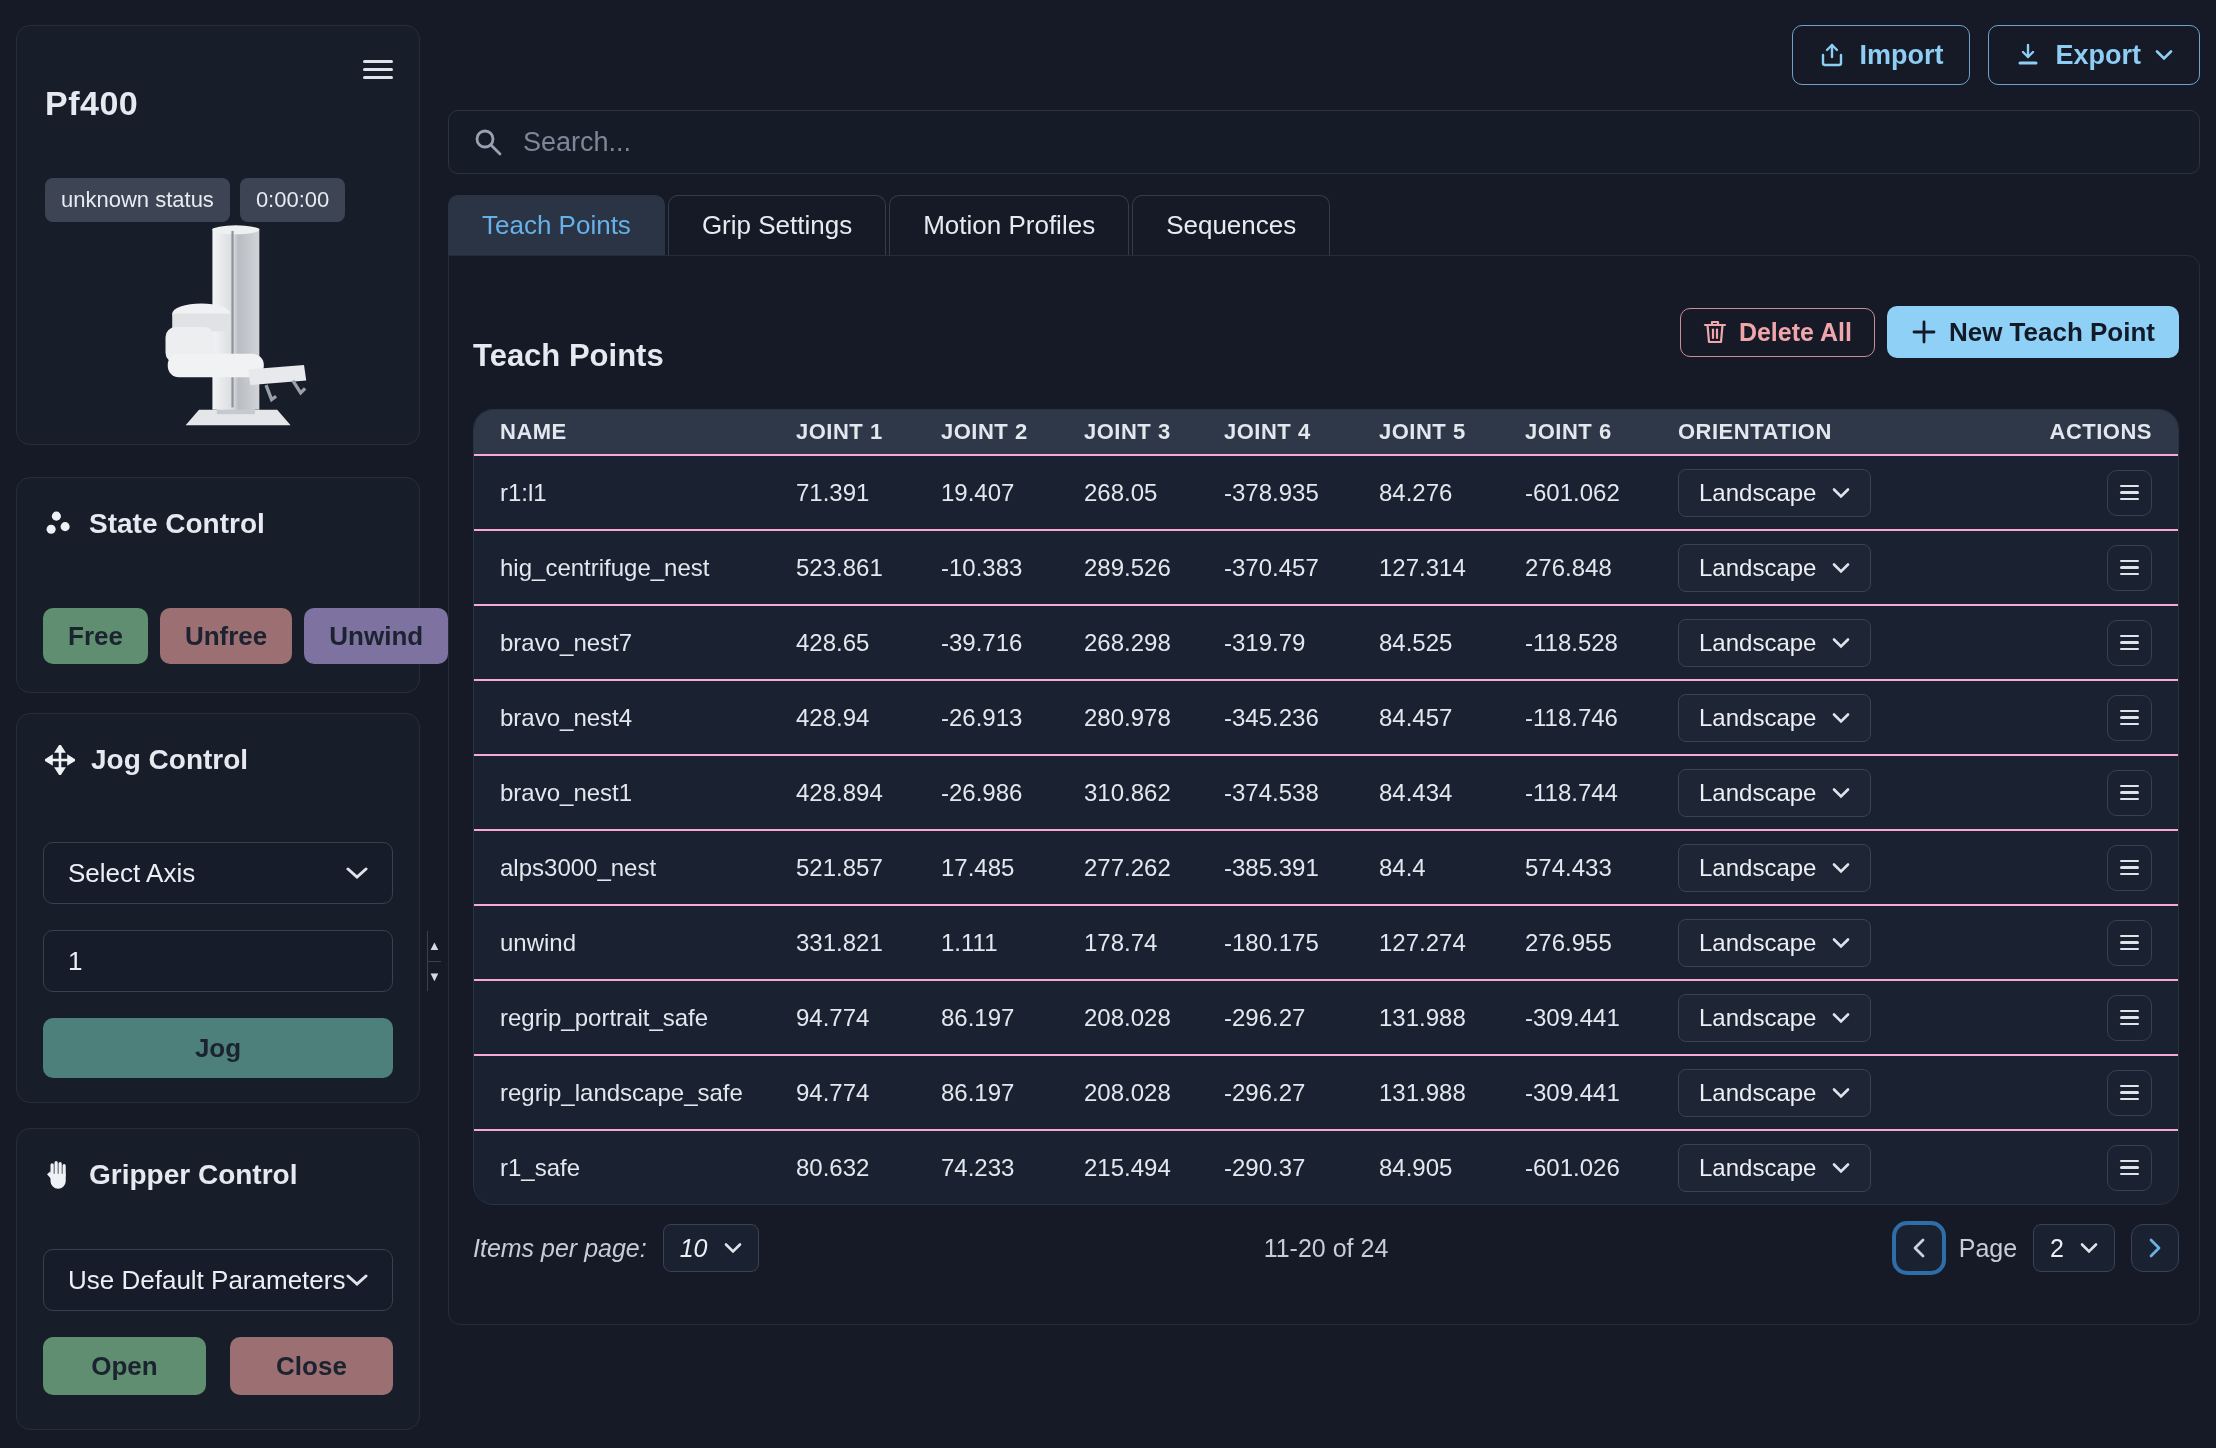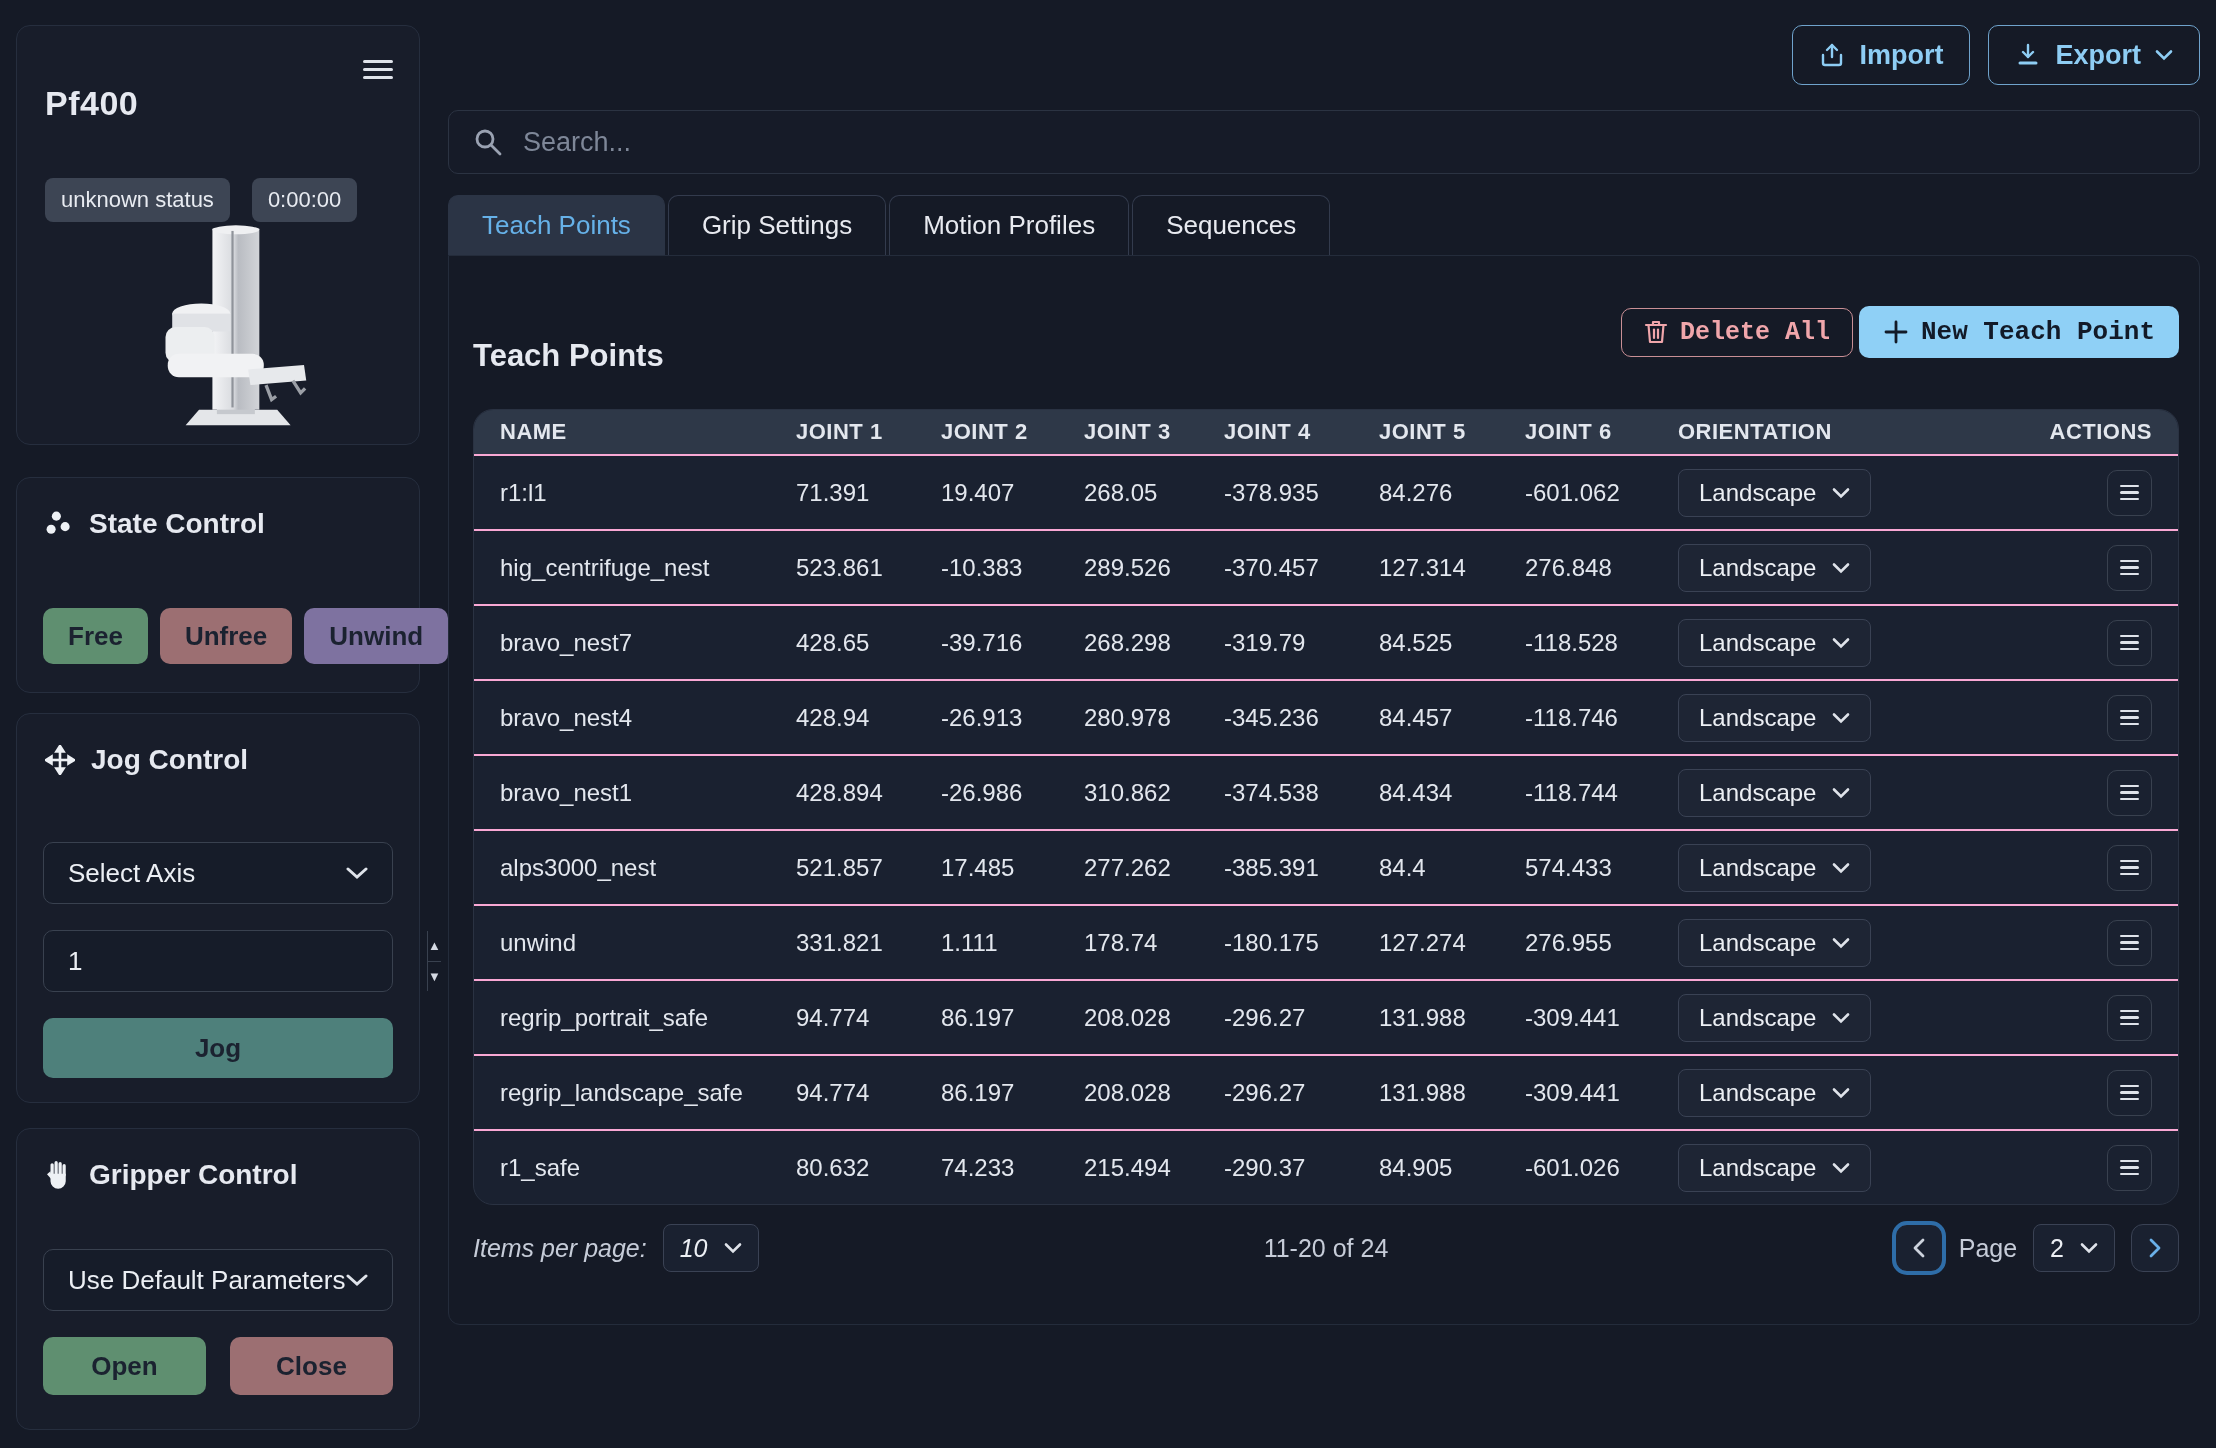--- a/index.html
+++ b/index.html
@@ -16,21 +16,21 @@
     box-sizing:border-box;
   }
   #card-robot{top:25px;height:420px;text-align:right;}
   #card-state{top:477px;height:216px;}
   #card-jog{top:713px;height:390px;}
   #card-grip{top:1128px;height:302px;}
 
   .menu-icon{position:absolute;top:34px;right:26px;width:30px;height:22px;cursor:pointer;}
   .menu-icon span{display:block;height:3px;background:#dfe3ea;border-radius:2px;margin-bottom:5px;}
   .robot-title{position:absolute;left:28px;top:58px;font-size:34px;font-weight:700;letter-spacing:.5px;}
-  .badge-row{position:absolute;left:28px;top:152px;display:flex;gap:22px;}
+  .badge-row{position:absolute;left:28px;top:152px;display:flex;gap:10px;}
   .badge{background:#3d4554;color:#e8ebf1;font-size:22px;padding:9px 16px;border-radius:8px;}
   .robot-img{position:absolute;left:50%;top:196px;transform:translateX(-50%);}
 
   .sec-title{position:absolute;left:28px;top:30px;display:flex;align-items:center;gap:16px;
     font-size:28px;font-weight:700;}
   .sec-title svg{flex:none;}
 
   .state-btn-row{position:absolute;left:26px;right:20px;top:130px;display:flex;gap:12px;}
   .pill{border:none;border-radius:10px;height:56px;padding:0 25px;font-size:26px;font-weight:600;
     color:#1b2230;cursor:pointer;font-family:inherit;}
@@ -89,21 +89,21 @@
     margin-right:3px;cursor:pointer;font-family:inherit;
   }
   .tab.active{background:#2b3445;color:#66b1e8;border-color:#2b3445;}
 
   
   .panel{
     position:absolute;left:448px;top:255px;width:1752px;height:1070px;
     border:1px solid #242c3b;border-radius:0 12px 12px 12px;box-sizing:border-box;
   }
   .panel-heading{position:absolute;left:24px;top:82px;font-size:31px;font-weight:700;}
-  .panel-actions{position:absolute;right:20px;top:50px;display:flex;gap:6px;align-items:center;font-family:Liberation Mono, monospace;}
+  .panel-actions{position:absolute;right:20px;top:50px;display:flex;gap:12px;align-items:center;}
   .btn-delete{
     display:flex;align-items:center;gap:12px;height:49px;padding:0 22px;background:transparent;
     border:1px solid #c98f95;border-radius:10px;color:#f0a6ab;font-size:25px;font-weight:600;
     cursor:pointer;font-family:inherit;
   }
   .btn-new{
     display:flex;align-items:center;gap:12px;height:52px;padding:0 24px;background:#8fd0f6;
     border:none;border-radius:10px;color:#121a28;font-size:26px;font-weight:600;cursor:pointer;
     font-family:inherit;
   }

